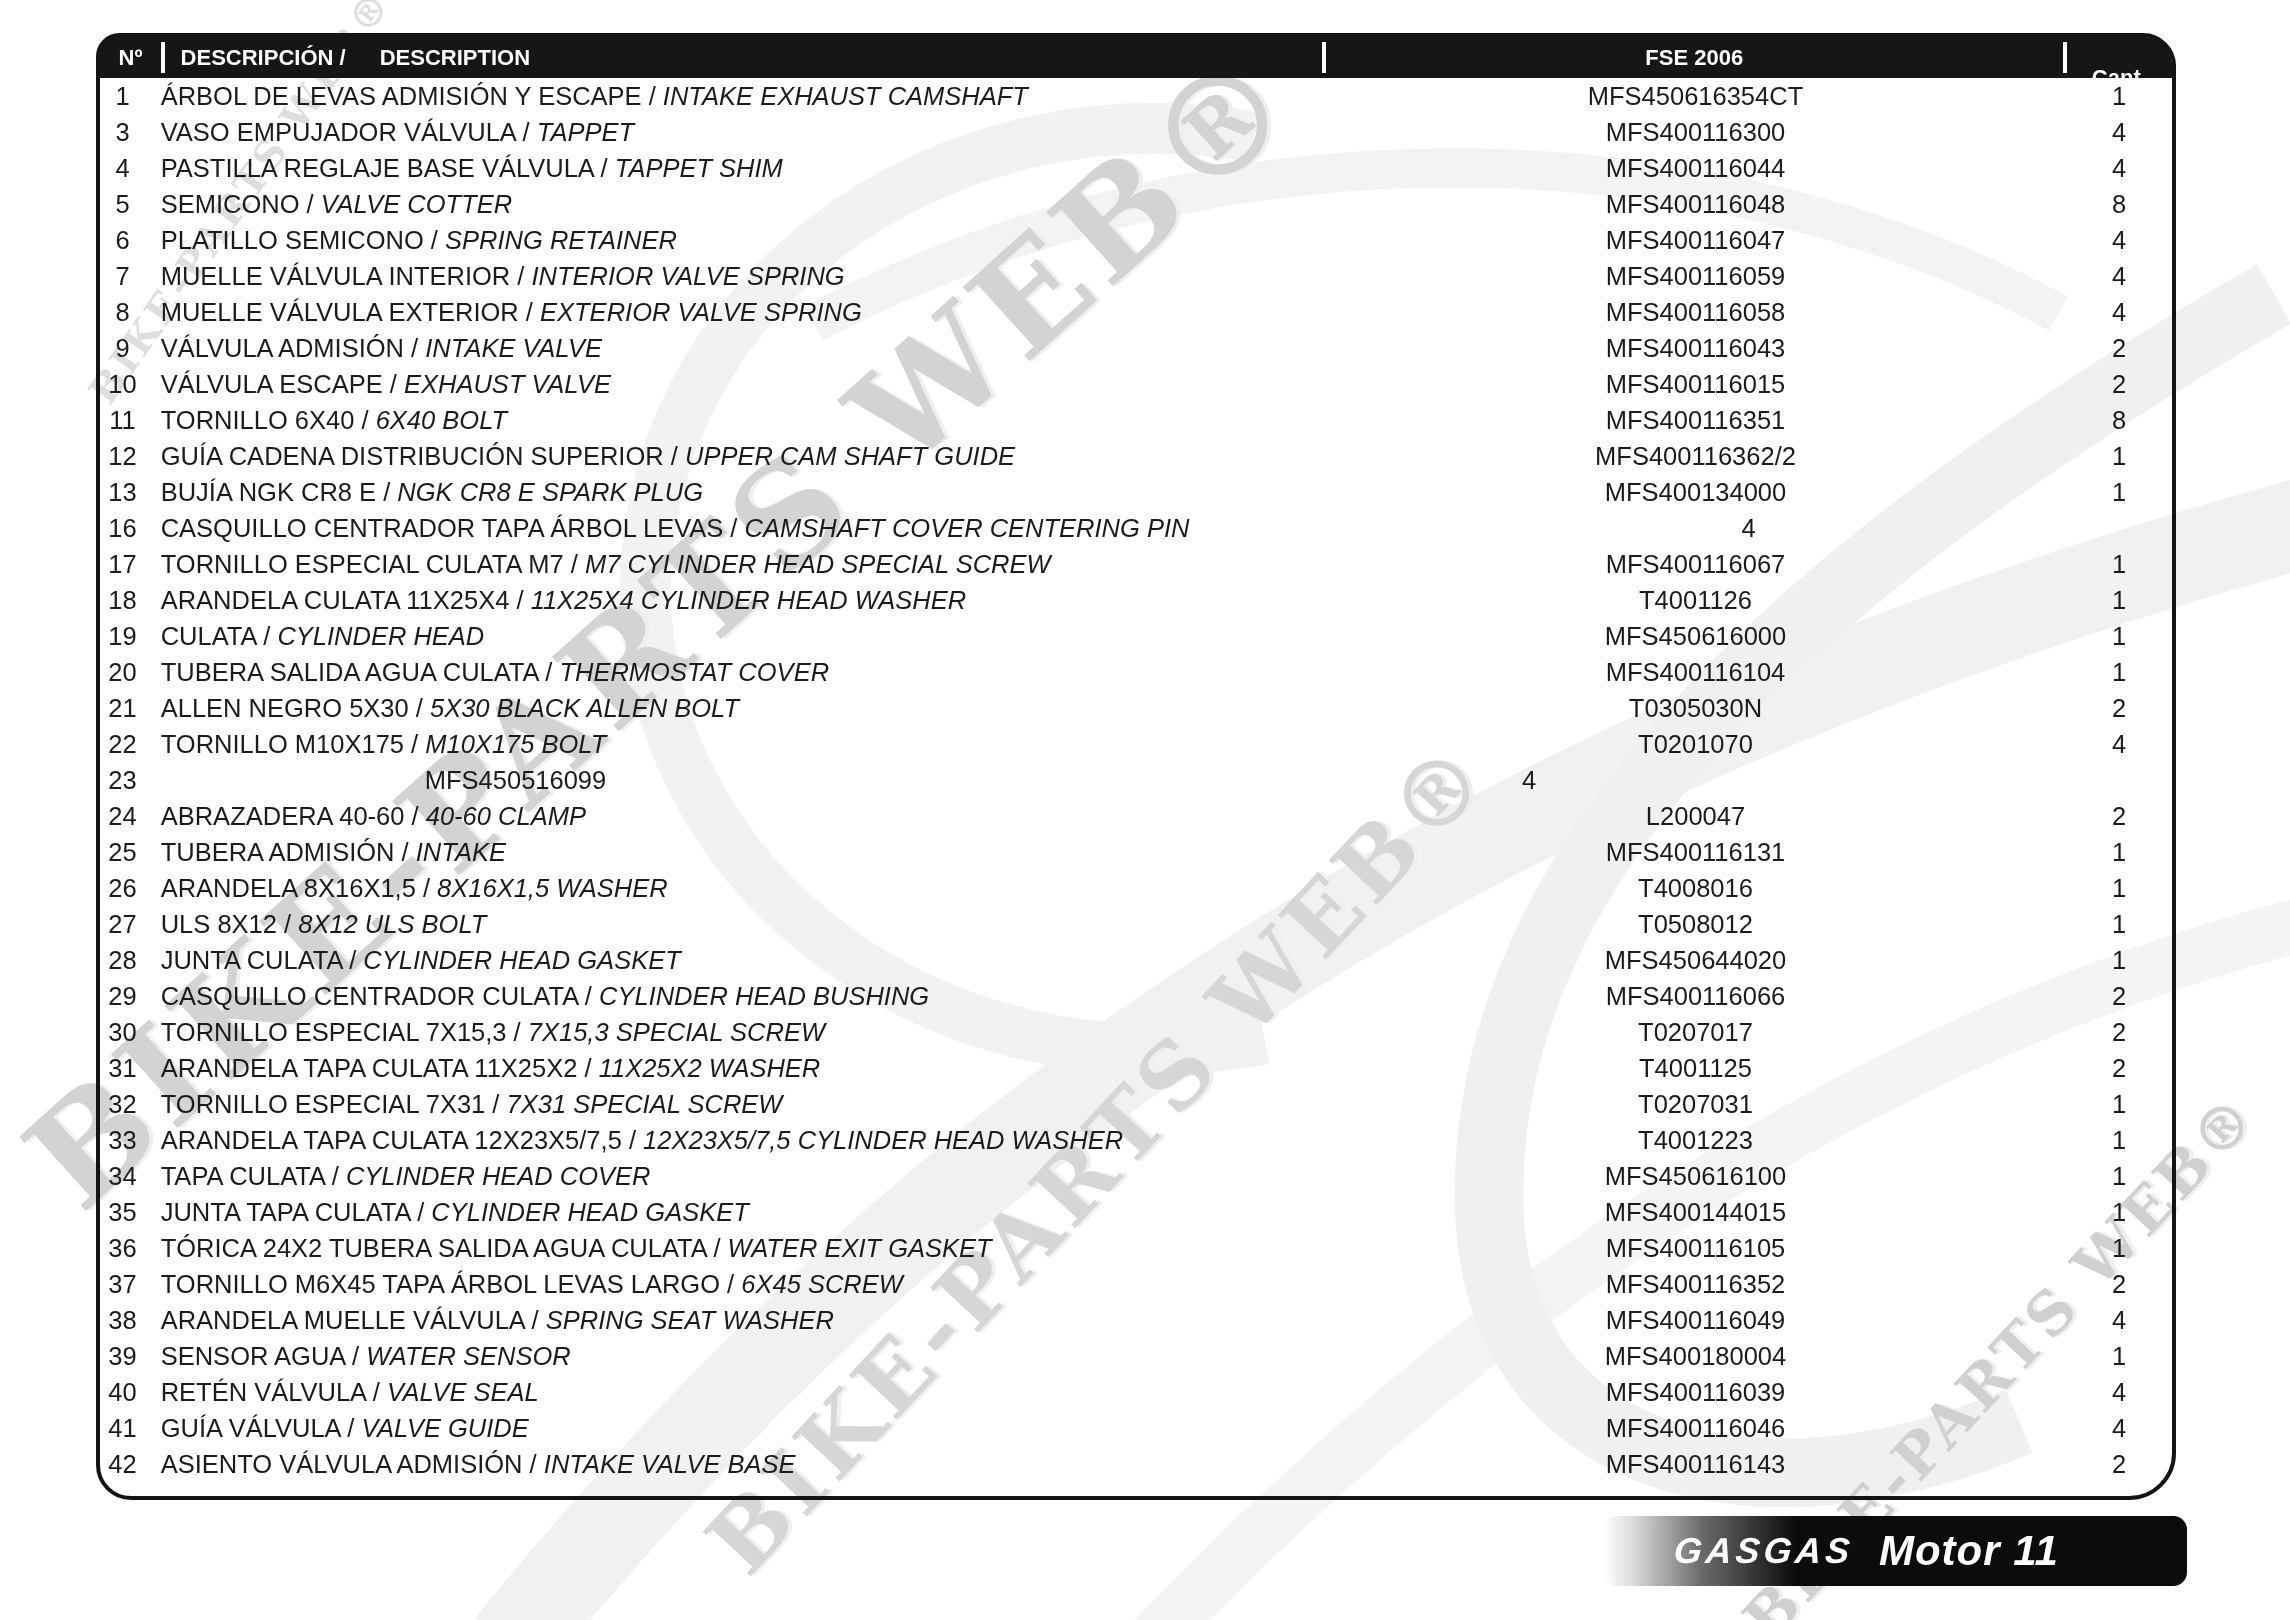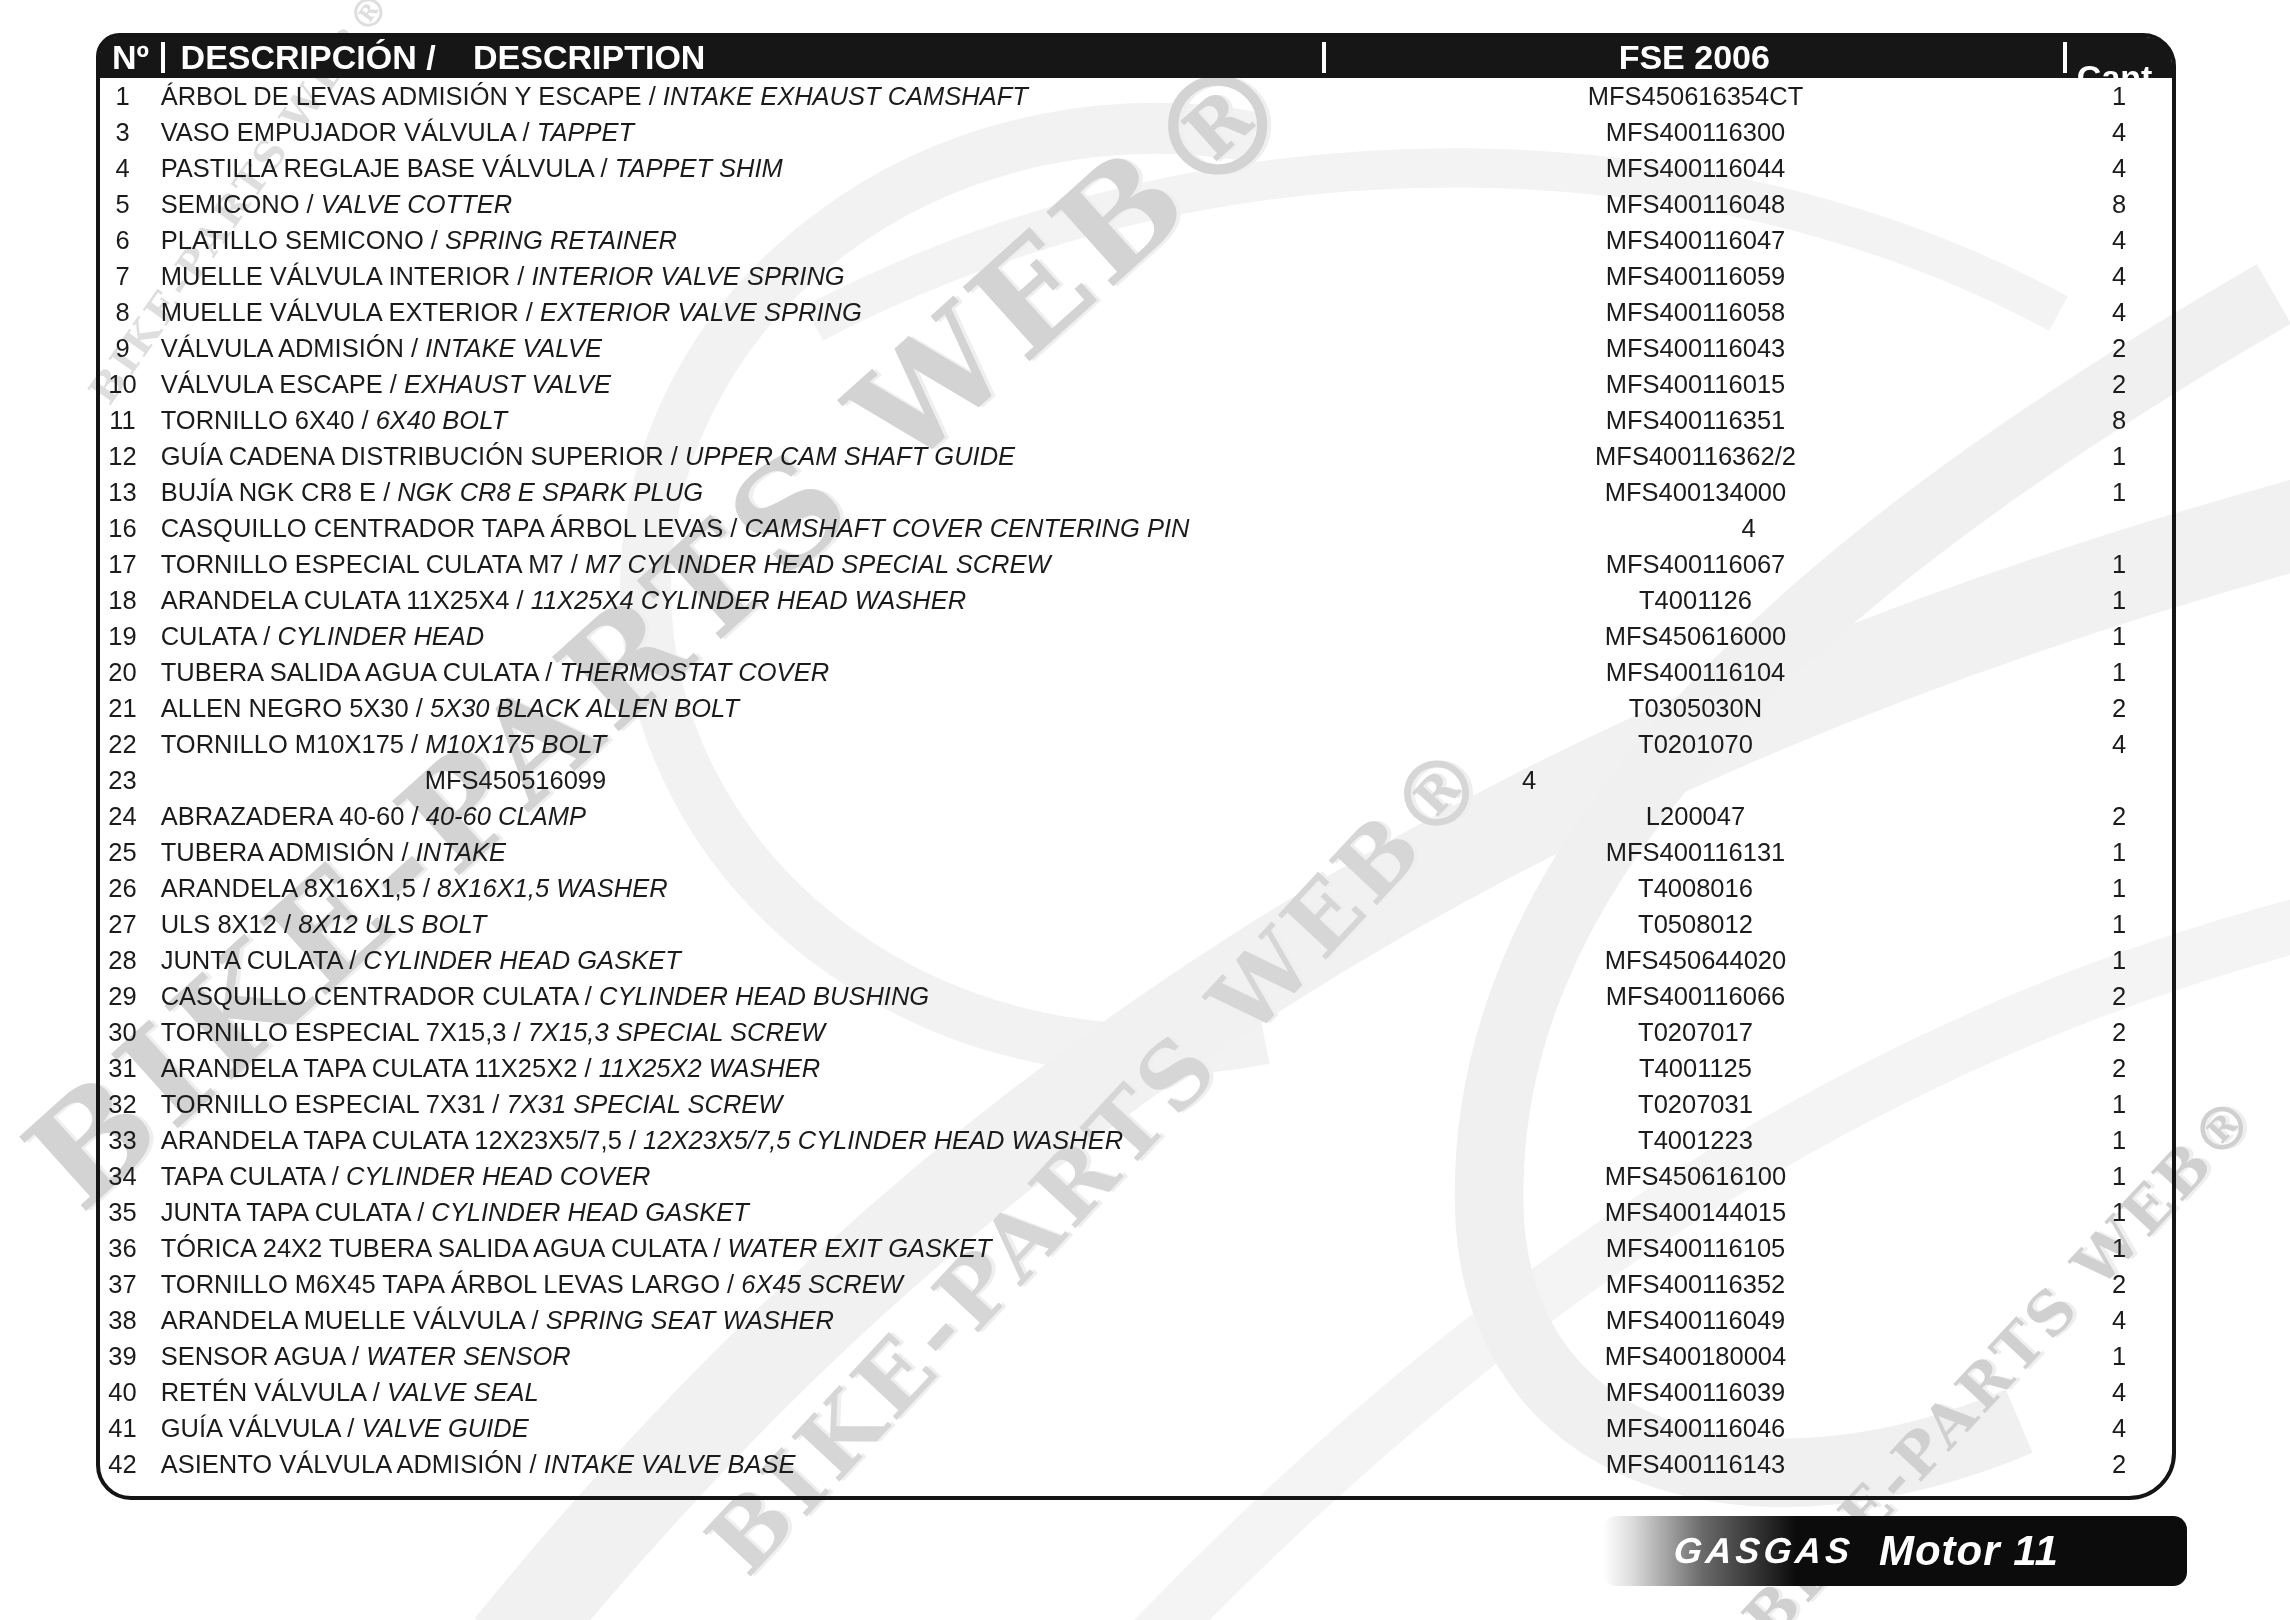--- a/index.html
+++ b/index.html
@@ -25,21 +25,21 @@
   .wm-br{left:2000px;top:1367px;font-size:59px;letter-spacing:3.9px;
     transform:translate(-50%,-50%) rotate(-47deg);color:#d0d0d0;}
   
   .parts-table{
     position:absolute;left:96px;top:33px;width:2080px;height:1467px;
     box-sizing:border-box;border:4.9px solid #141414;
     border-radius:23.5px 33px 47px 35px;z-index:2;background:transparent;
   }
   .thead{
     display:flex;align-items:stretch;height:41px;background:#161616;
-    border-radius:16.7px 26.5px 0 0;color:#ffffff;font-size:34px;font-weight:bold;
+    border-radius:16.7px 26.5px 0 0;color:#ffffff;font-size:22px;font-weight:bold;
     line-height:41px;
   }
   .sep{width:3.9px;background:#ffffff;margin:4.9px 0;}
   .th-no{width:61px;text-align:center;}
   .th-desc{width:1157px;padding-left:15.7px;box-sizing:border-box;text-align:left;}
   .th-desc .it{margin-left:28px;}
   .th-fse{width:737px;text-align:center;}
   .th-cant{flex:1;text-align:center;margin-top:20px;}
   .tbody{position:relative;}
   .row{

